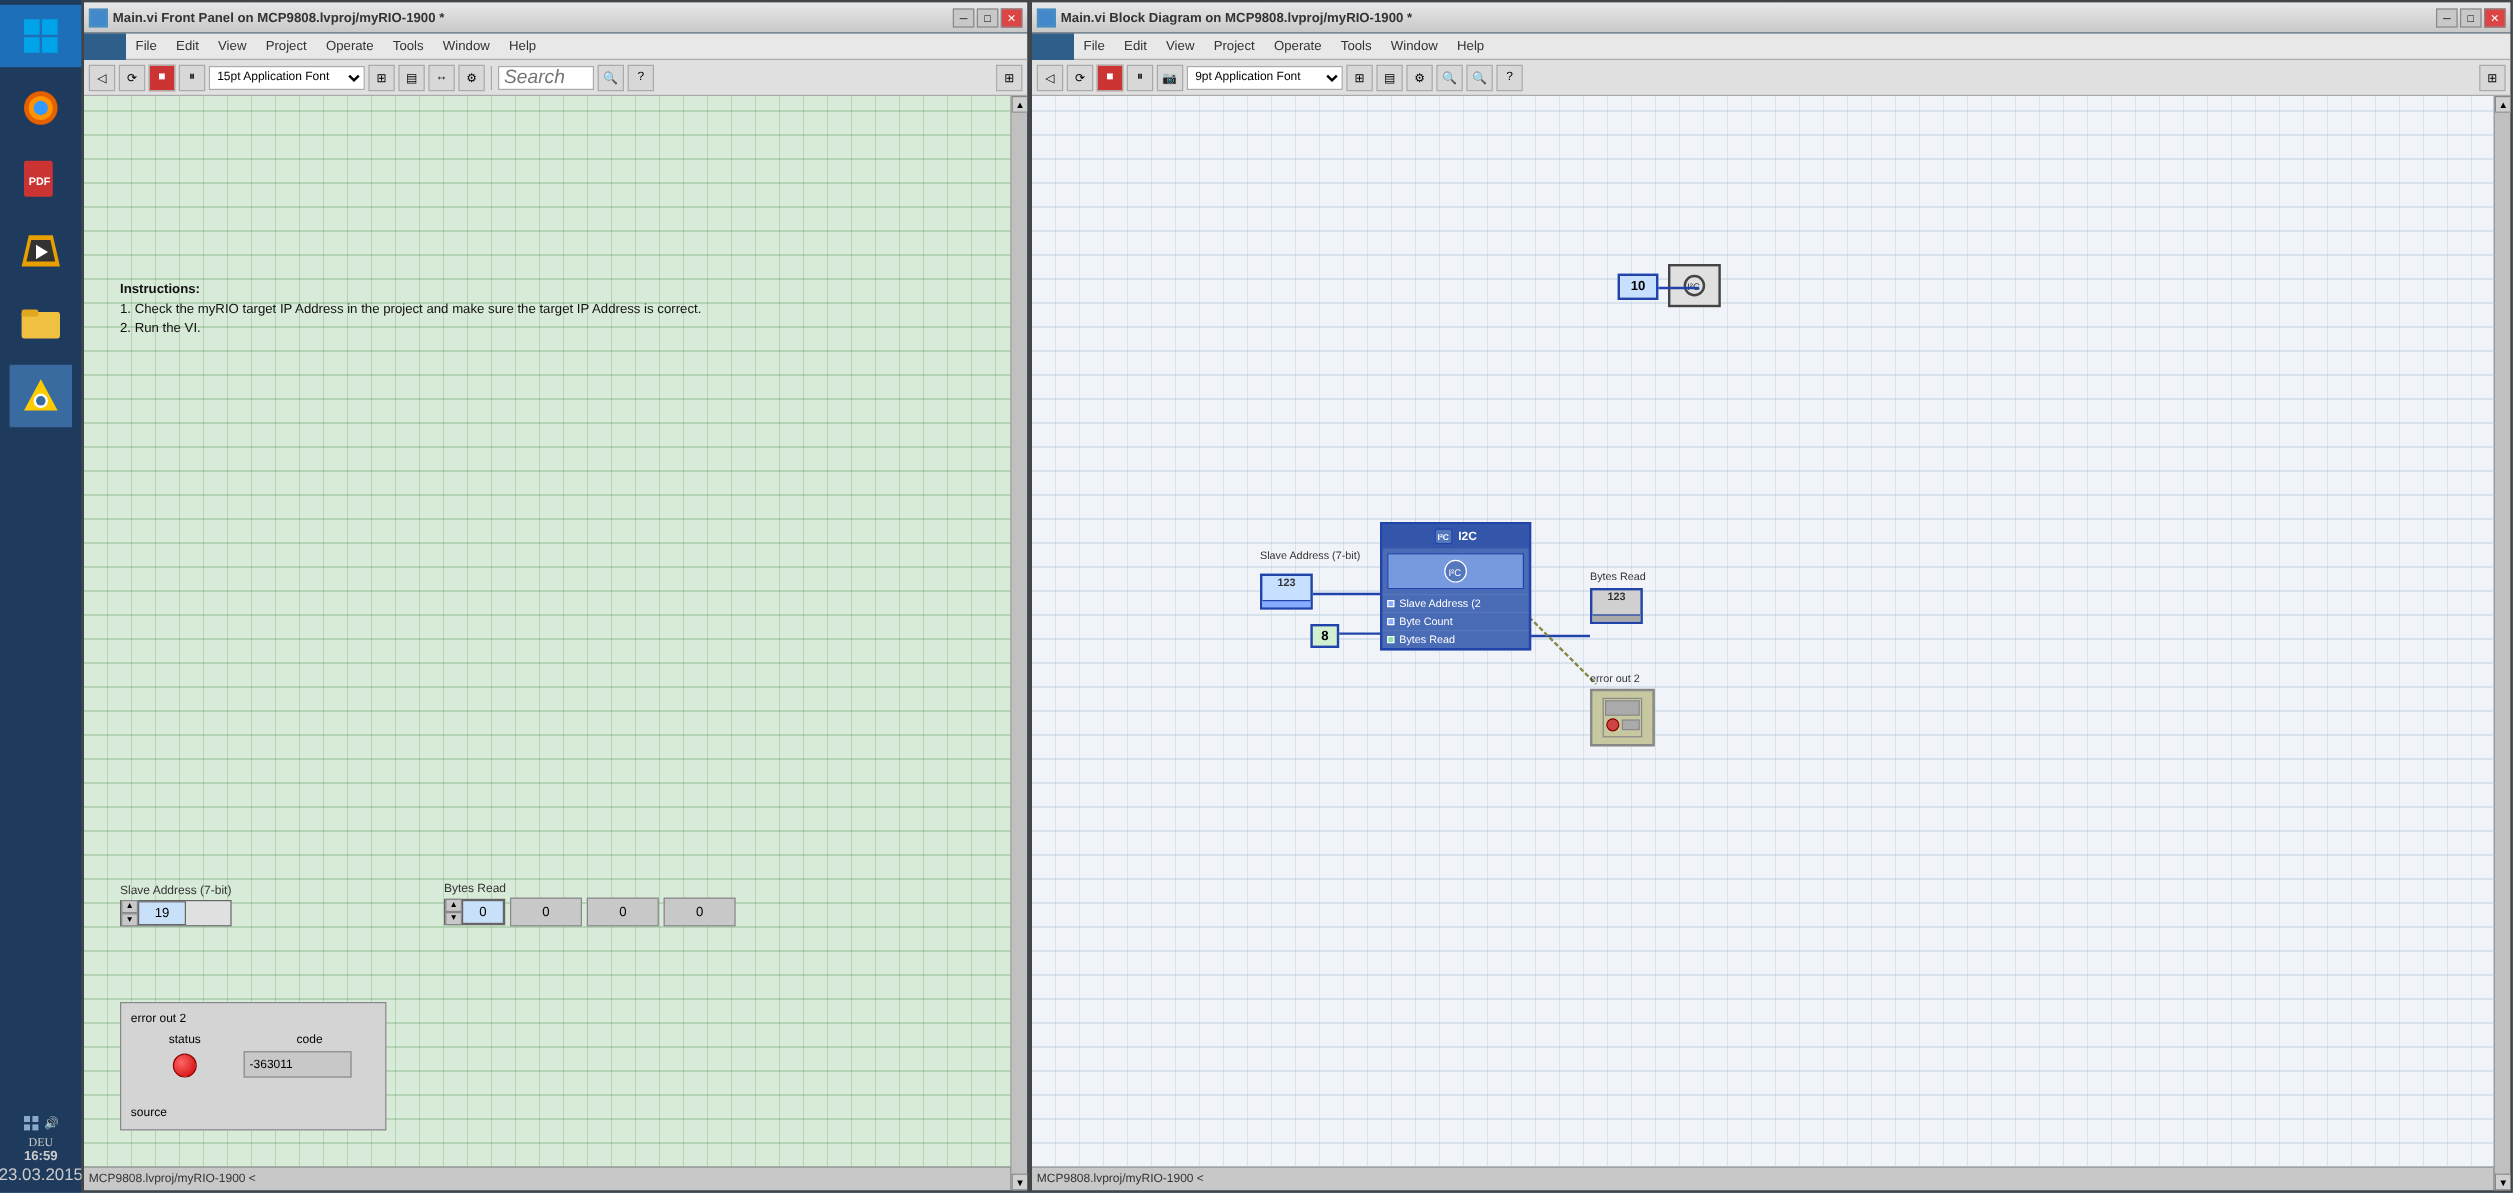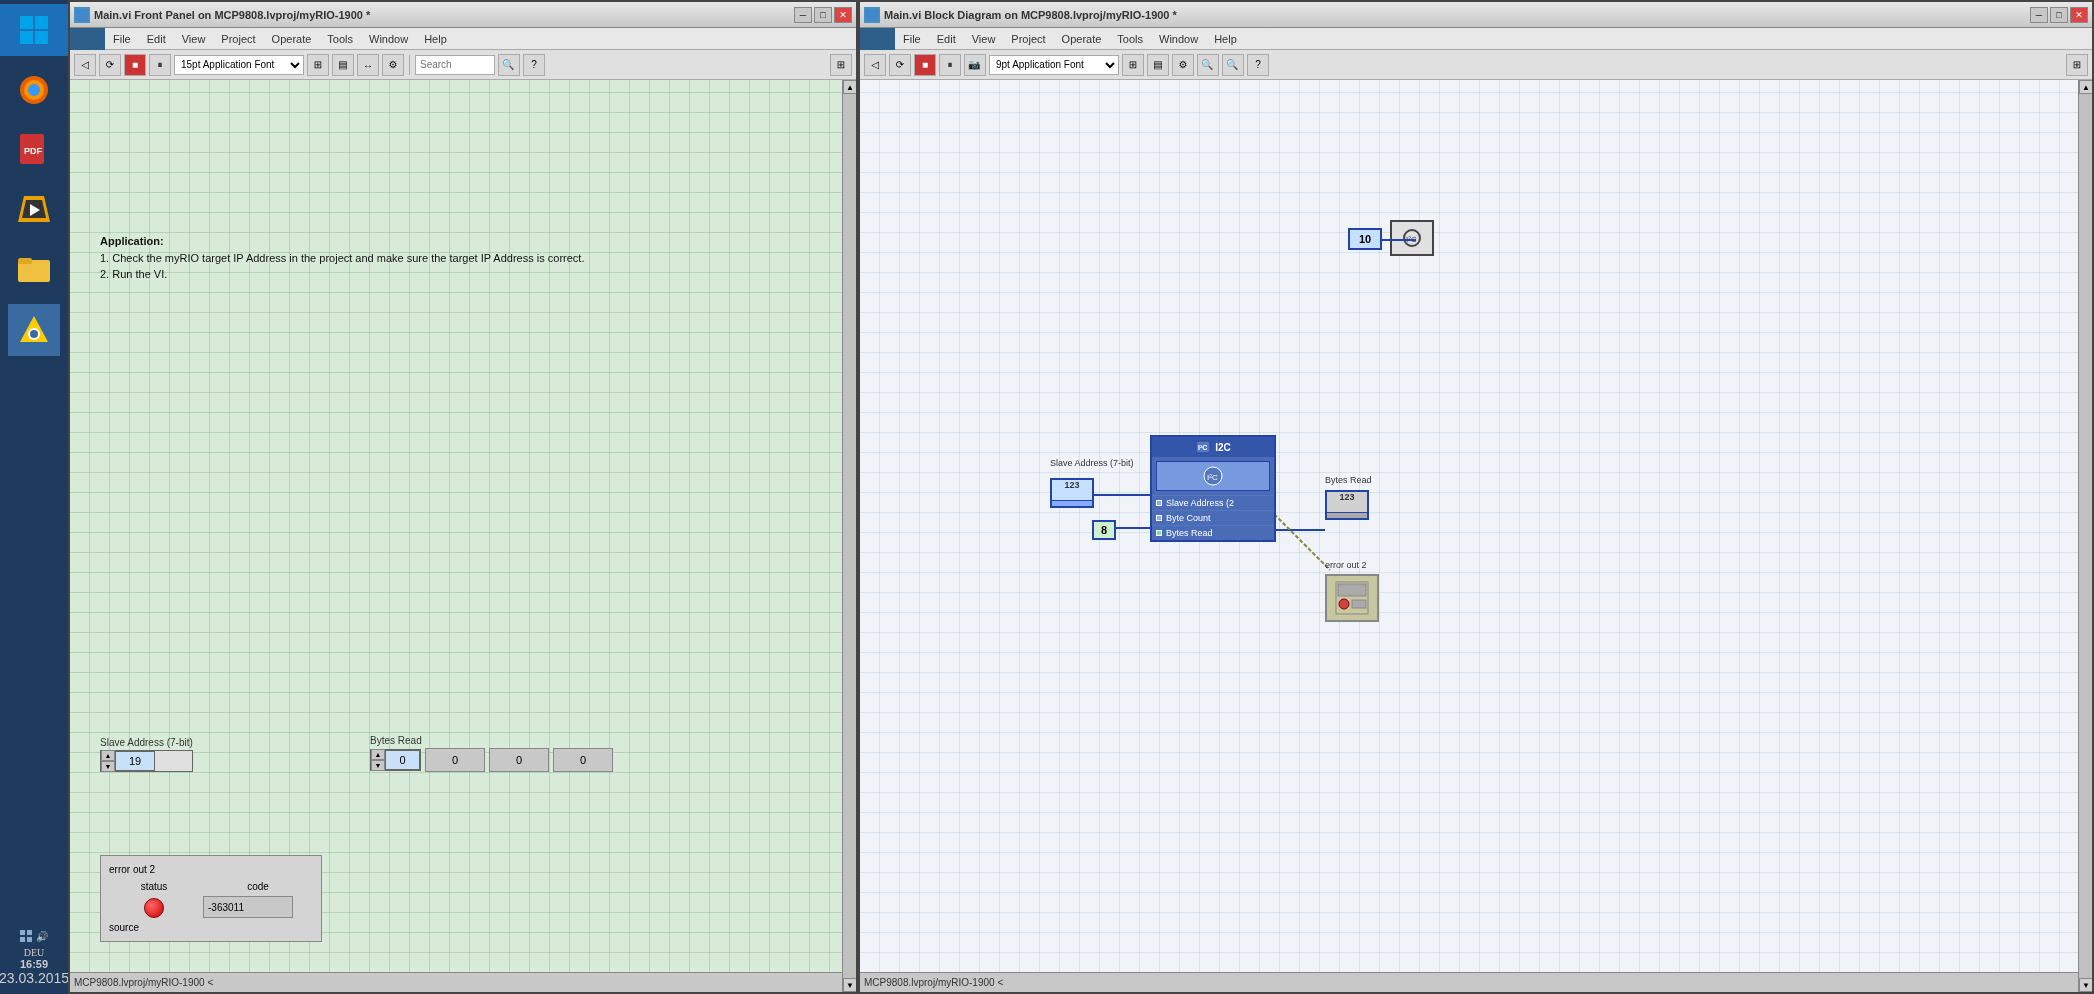--- a/index.html
+++ b/index.html
@@ -171,22 +171,23 @@
     .toolbar-sep {
       width: 1px;
       height: 20px;
       background: #aaa;
       margin: 0 2px;
     }
     .search-box {
       height: 20px;
       width: 80px;
       border: 1px solid #aaa;
-      font-size: 10px;
+      font-size: 16px;
       padding: 0 4px;
+      font-style: italic;
     }
 
     
     .canvas {
       flex: 1;
       background:
         repeating-linear-gradient(0deg, transparent, transparent 19px, rgba(100,160,100,0.3) 19px, rgba(100,160,100,0.3) 20px),
         repeating-linear-gradient(90deg, transparent, transparent 19px, rgba(100,160,100,0.3) 19px, rgba(100,160,100,0.3) 20px);
       background-color: #d8ead8;
       position: relative;
@@ -491,21 +492,21 @@
       <div style="flex:1"></div>
       <div class="tool-btn">⊞</div>
     </div>
 
     <div class="canvas-row" style="flex:1; display:flex;">
       <div class="canvas-col" style="flex:1; display:flex; flex-direction:column;">
         <div class="canvas" style="flex:1; position:relative;">
 
           <div class="fp-text-block">
             <br><br>
-            <b>Application:</b><br>
+            <b>Instructions:</b><br>
             <span>1. Check the myRIO target IP Address in the project and make sure the target IP Address is correct.</span><br>
             <span>2. Run the VI.</span>
           </div>
 
           <div style="position:absolute; bottom:200px; left:30px;">
             <div class="control-label">Slave Address (7-bit)</div>
             <div class="numeric-control">
               <div class="spin-buttons">
                 <div class="spin-btn">▲</div>
                 <div class="spin-btn">▼</div>
@@ -533,21 +534,21 @@
           <div style="position:absolute; bottom:30px; left:30px; border:1px solid #888; background:#d4d4d4; padding:8px; min-width:220px;">
             <div style="font-size:10px; margin-bottom:6px;">error out 2</div>
             <div style="display:grid; grid-template-columns:90px 110px; gap:4px; align-items:start;">
               <div style="text-align:center; font-size:10px;">status</div>
               <div style="text-align:center; font-size:10px;">code</div>
               <div style="display:flex; justify-content:center;">
                 <div class="error-indicator"></div>
               </div>
               <input class="error-code-input" value="-363011" style="">
             </div>
-            <div style="font-size:10px; margin-top:2px;">source</div>
+            <div style="font-size:10px; margin-top:22px;">source</div>
           </div>
 
         </div>
 
         <div class="bottom-bar">
           <span>MCP9808.lvproj/myRIO-1900  &lt;</span>
         </div>
       </div>
 
       <div class="scrollbar-v">

